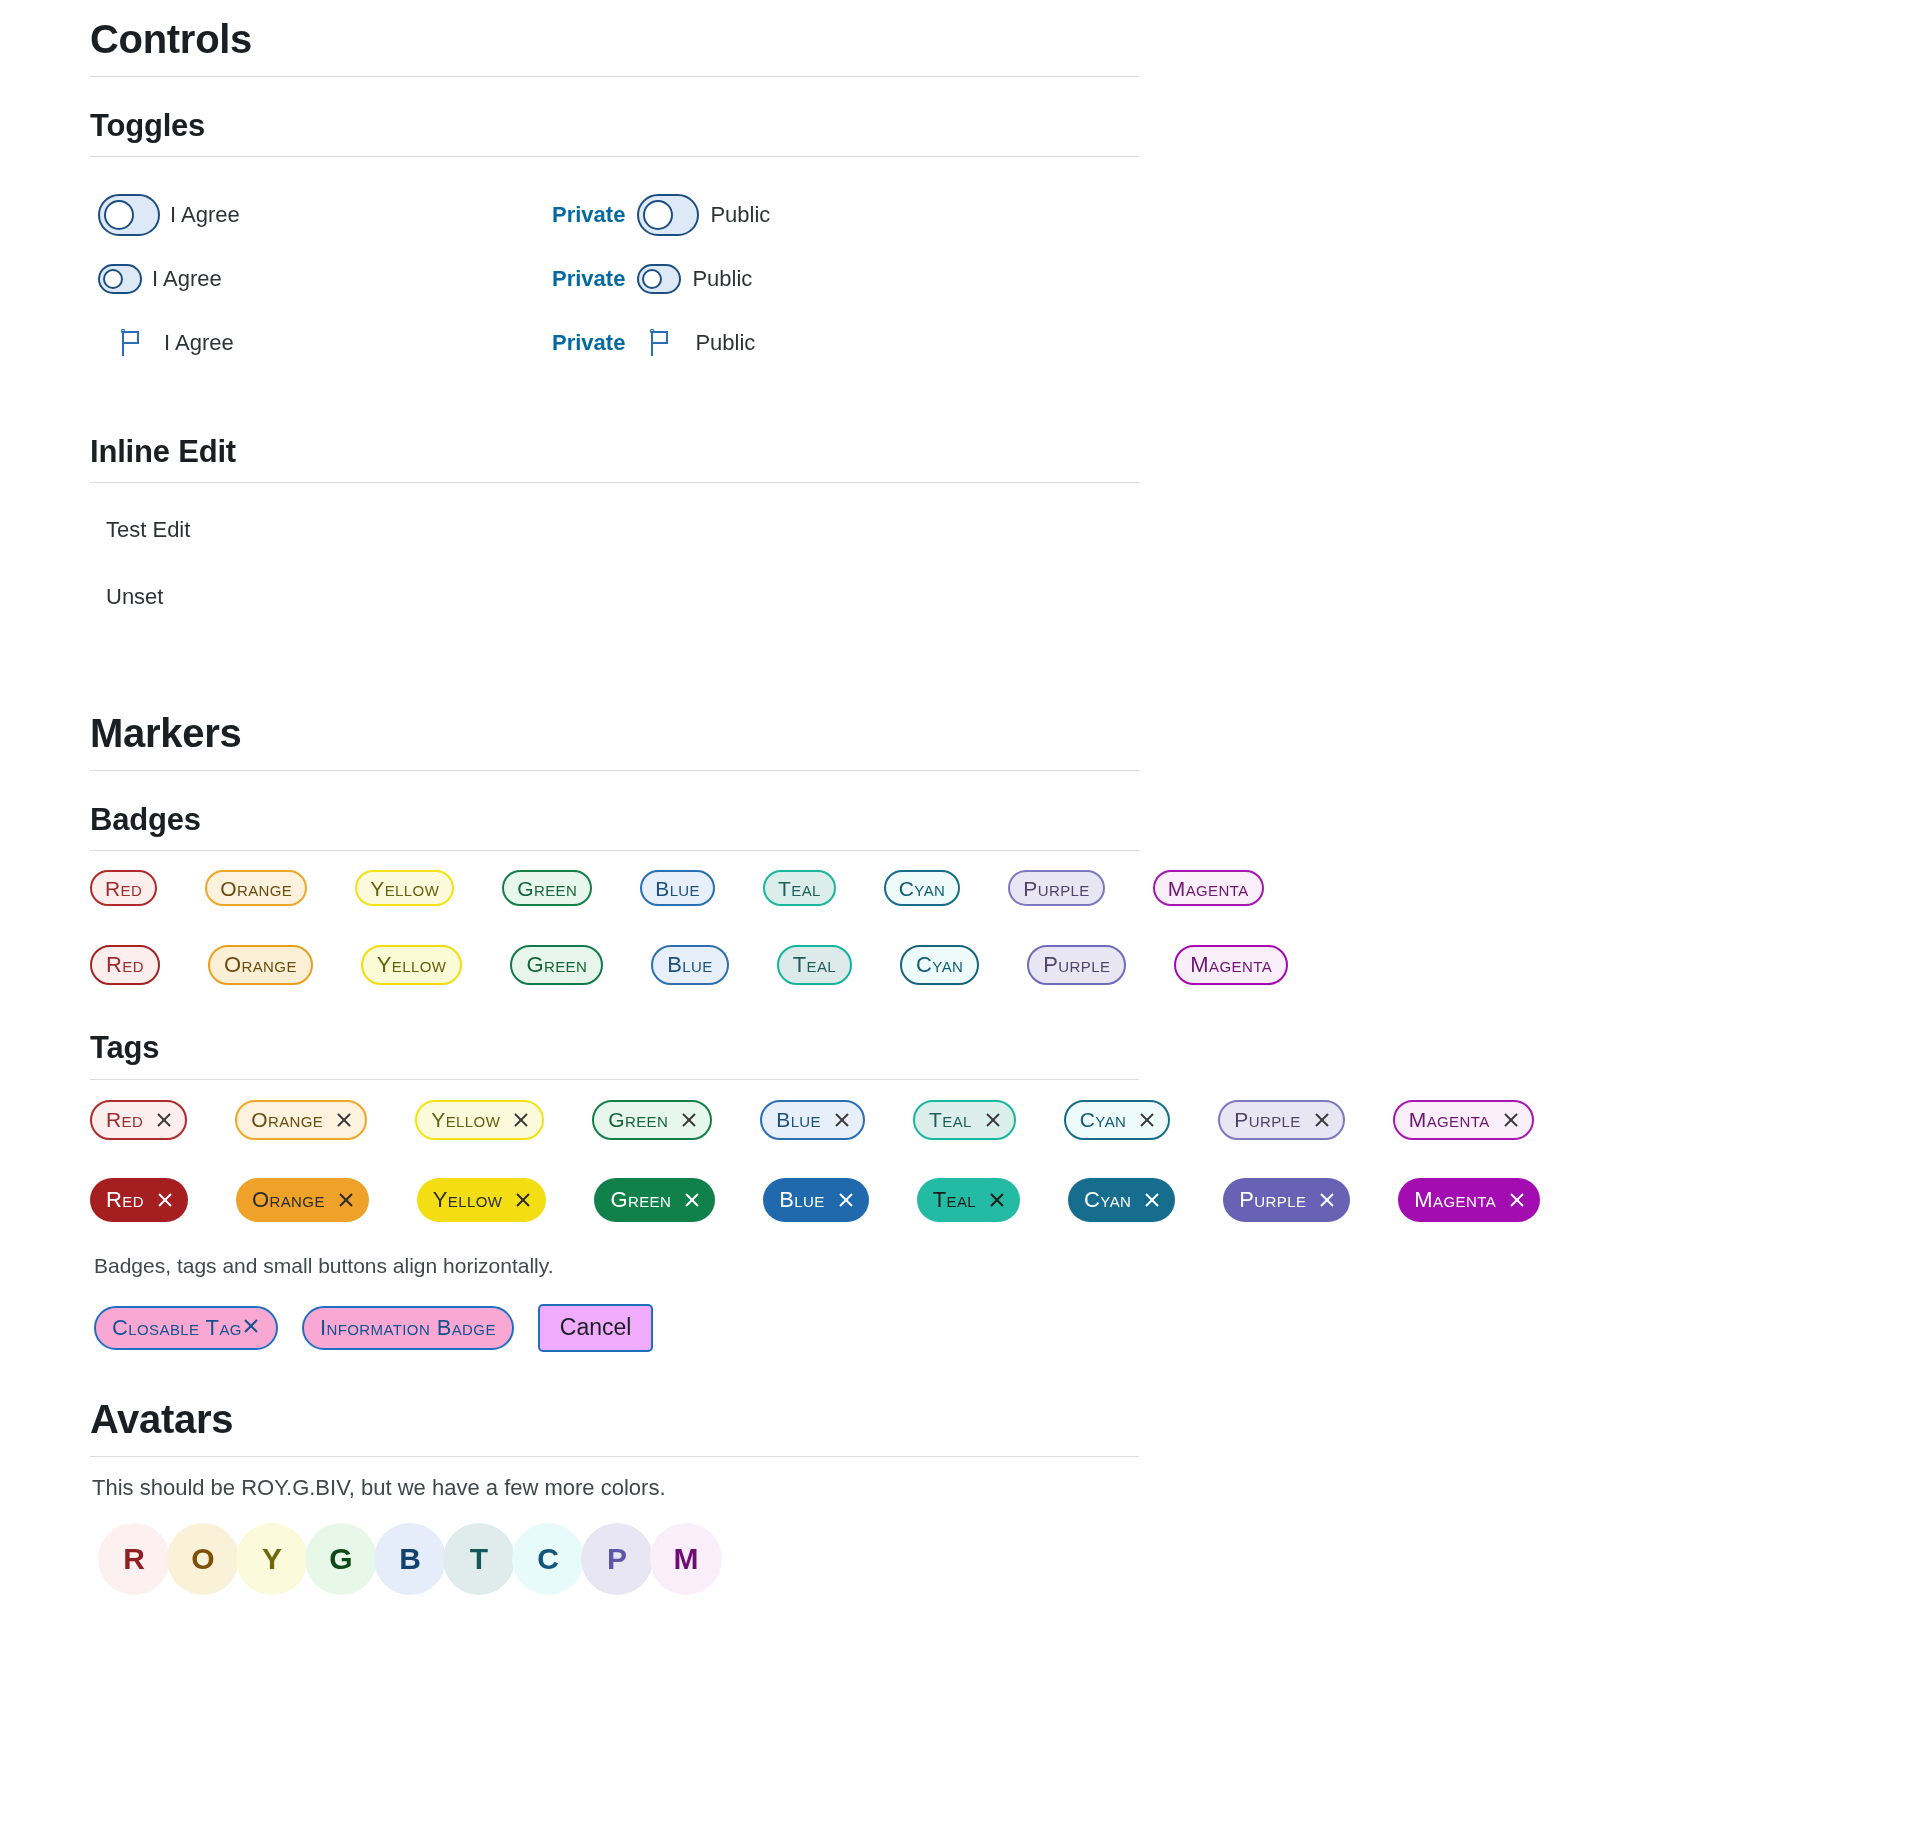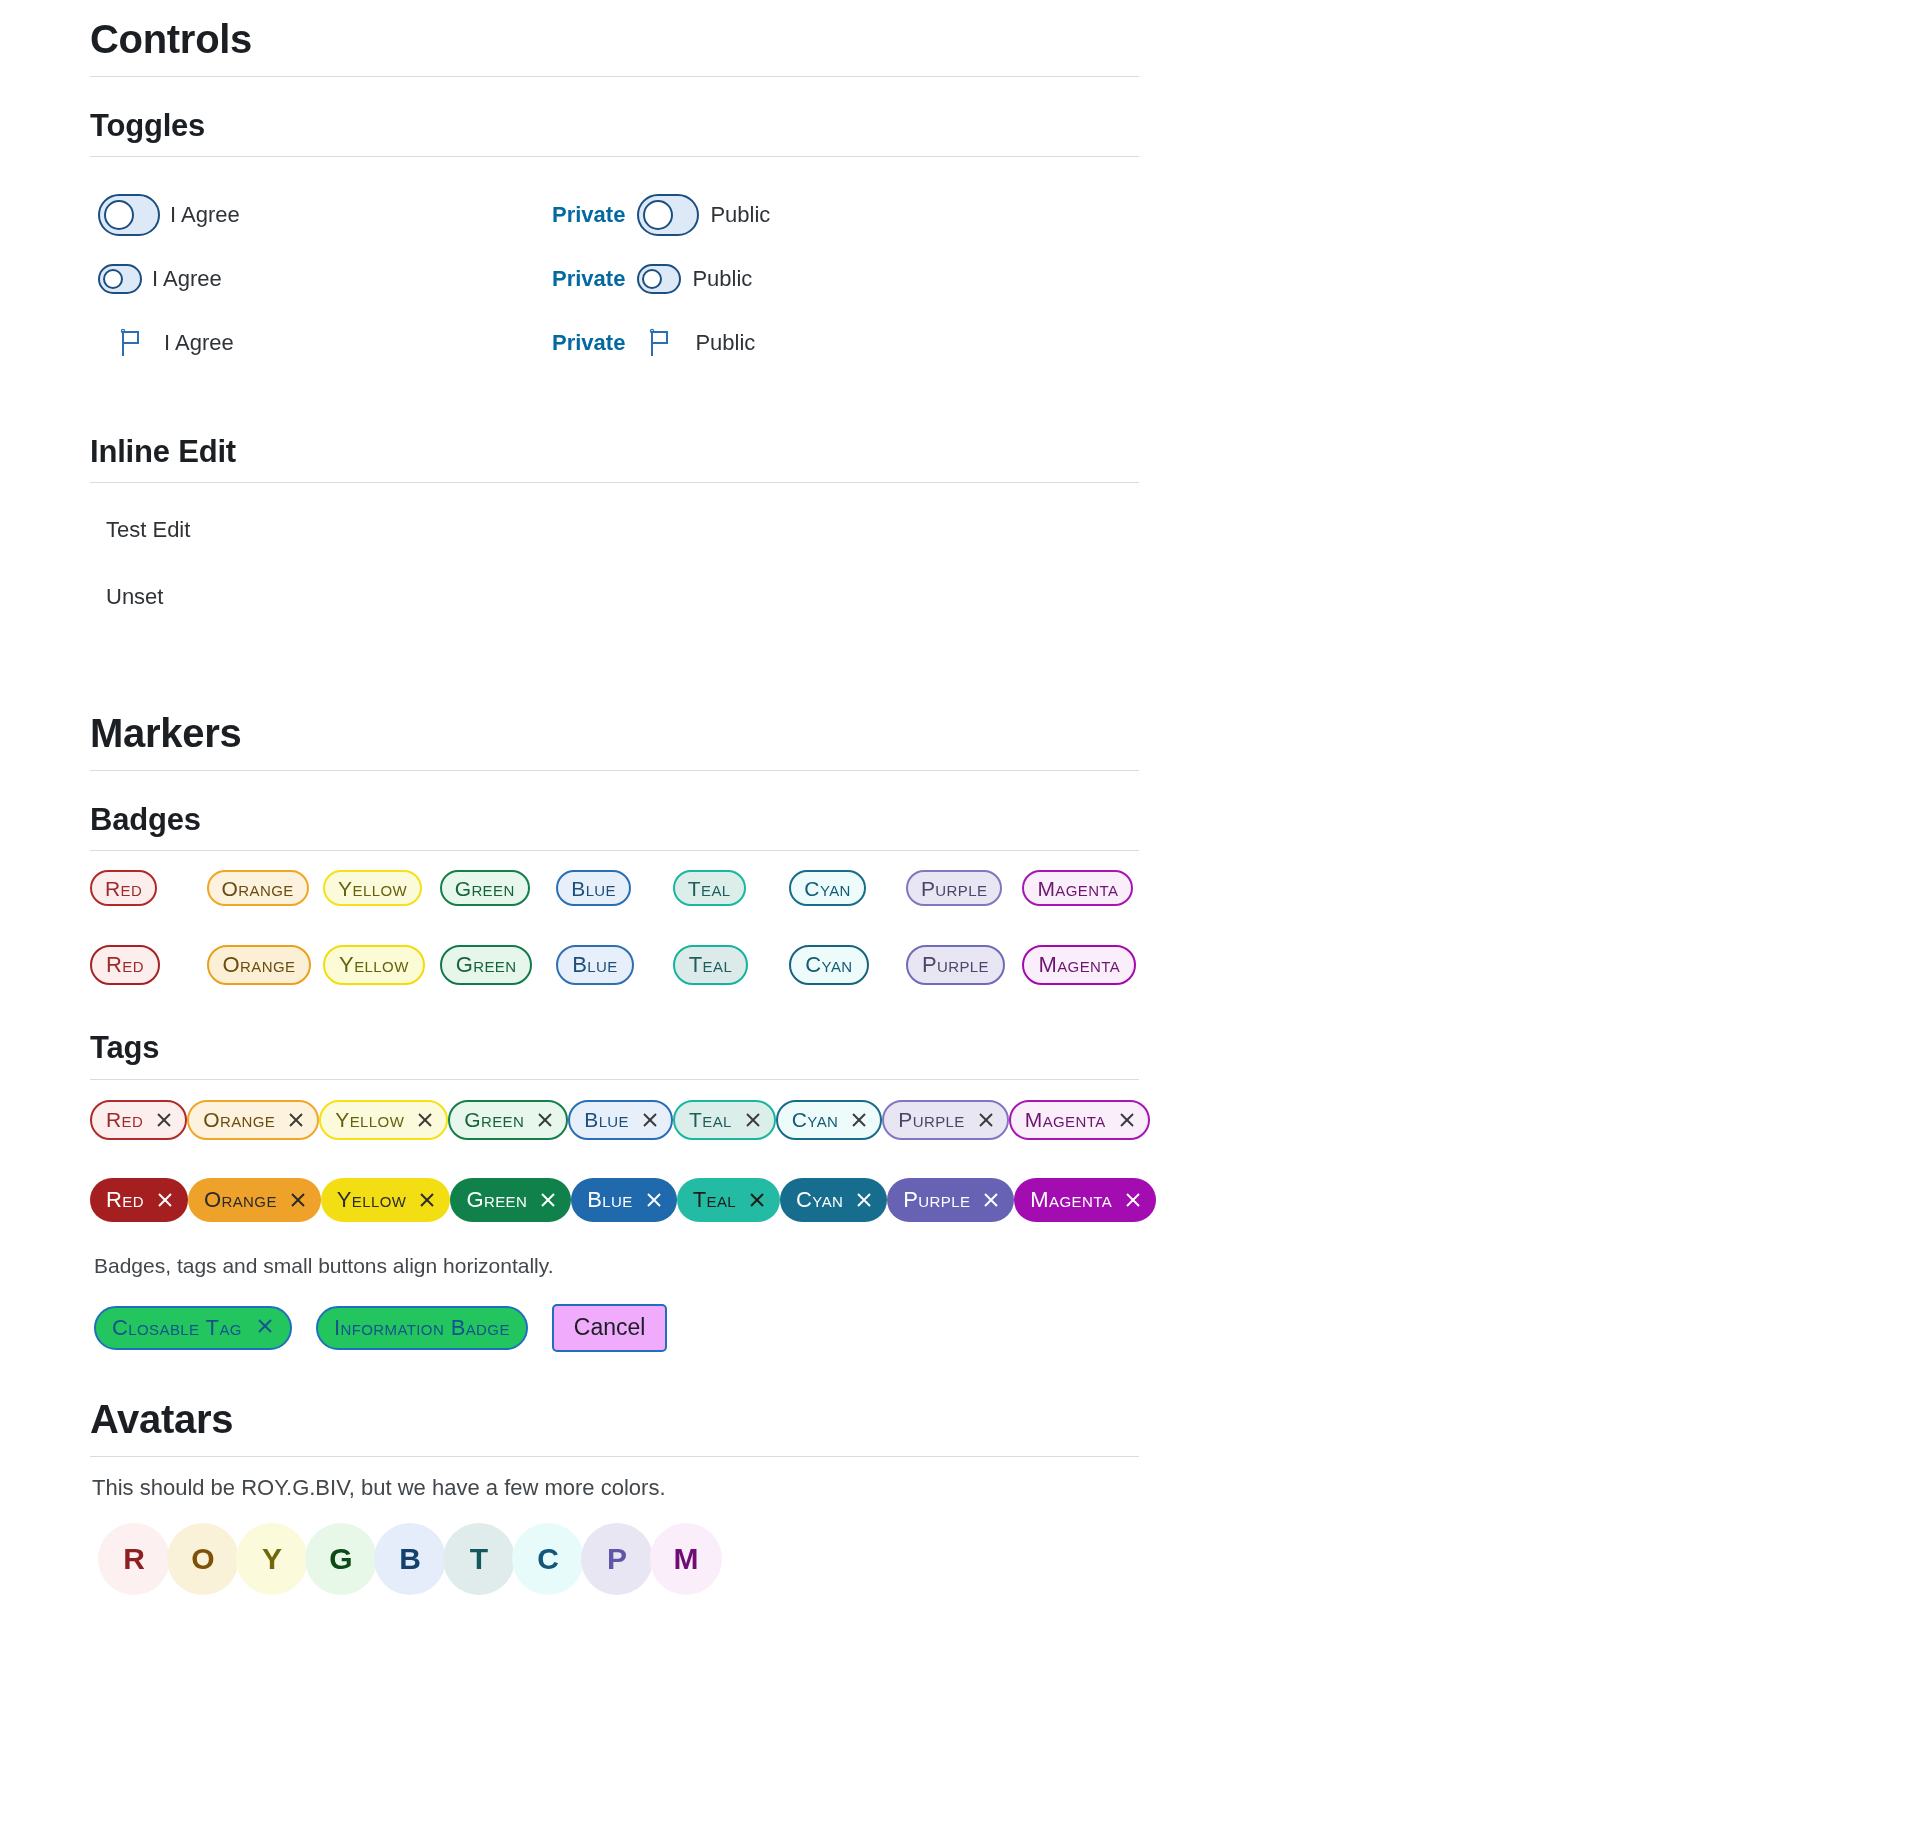--- a/index.html
+++ b/index.html
@@ -117,20 +117,21 @@
 
   .gap-lg { height: 72px; }
 
   
   .chip-grid {
     display: grid;
     grid-template-columns: repeat(9, 1fr);
     align-items: center;
     column-gap: 0;
     row-gap: 0;
+    gap: 48px;
   }
   .chip-grid .cell {
     height: 80px;
     display: flex;
     align-items: center;
   }
   .badge-row-1 .cell { height: 74px; }
 
   .badge {
     display: inline-flex;
@@ -181,23 +182,22 @@
   }
   .action-row {
     display: flex;
     align-items: center;
     gap: 24px;
     padding: 26px 0 0 4px;
   }
   .pill-btn {
     display: inline-flex;
     align-items: center;
-    gap: 14px;
     border: 2px solid #1f6fbf;
-    background: #22c55e;
+    background: #f9a8d4;
     color: #15538f;
     border-radius: 999px;
     height: 44px;
     padding: 0 16px;
     font-variant: small-caps;
     font-size: 22px;
     letter-spacing: 0.4px;
     line-height: 1;
     white-space: nowrap;
   }

